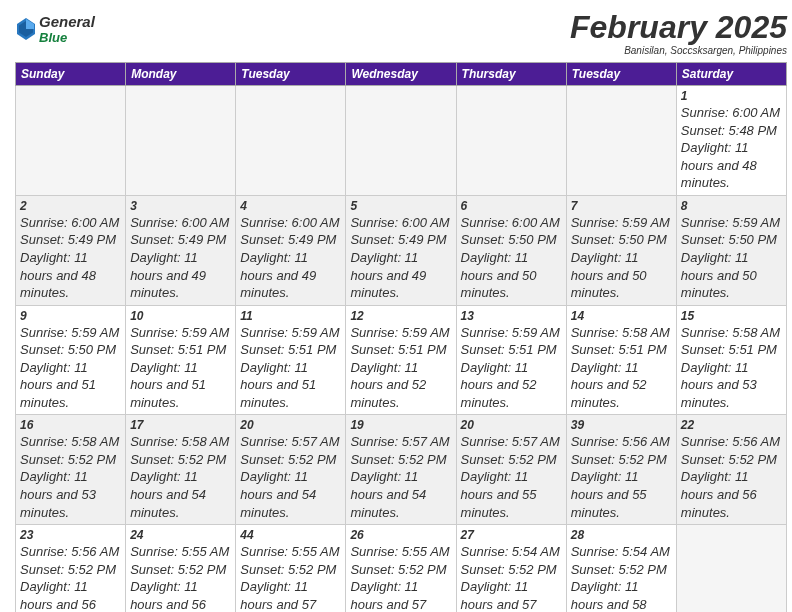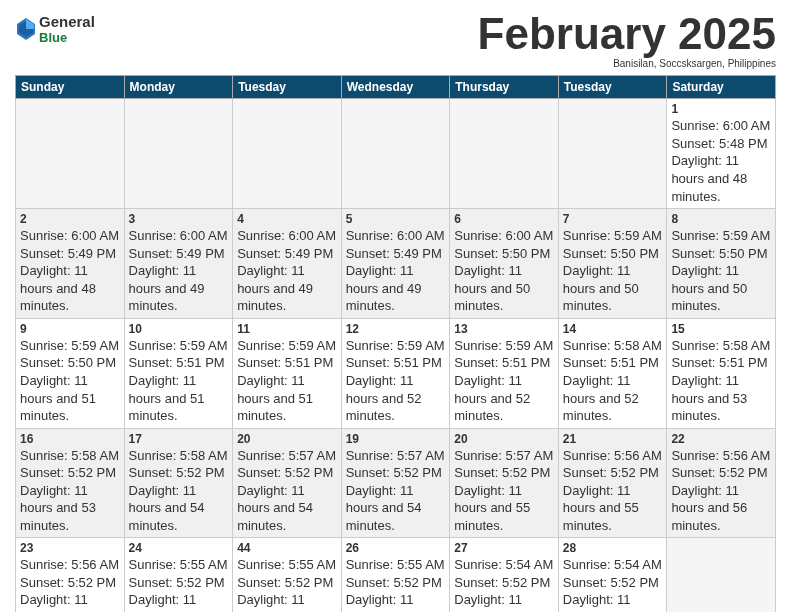--- a/index.html
+++ b/index.html
@@ -6,21 +6,22 @@
     body {
       font-family: Arial, sans-serif;
       background: #fff;
       width: 792px;
       height: 612px;
       overflow: hidden;
     }
     .page {
       width: 792px;
       height: 461px;
-      padding: 10px 16px 10px 15px;
+      padding: 10px 5px 10px 15px;
+      font-style: italic;
     }
     .header-area {
       display: flex;
       justify-content: space-between;
       align-items: flex-start;
       margin-bottom: 6px;
     }
     .logo {
       display: flex;
       align-items: center;
@@ -44,36 +45,36 @@
     .logo-icon {
       width: 18px;
       height: 22px;
       margin-left: 2px;
       margin-right: 4px;
     }
     .title-area {
       text-align: right;
     }
     .month-title {
-      font-size: 44px;
+      font-size: 32px;
       font-weight: bold;
       color: #333;
       line-height: 1.1;
     }
     .location-title {
       font-size: 10px;
       color: #333;
     }
     .calendar {
       width: 100%;
       border-collapse: collapse;
       table-layout: fixed;
     }
     .calendar th {
-      background: #0c4a6e;
+      background: #4c1d95;
       color: #fff;
       text-align: left;
       padding: 4px 5px;
       font-size: 12px;
       border: 1px solid #aaa;
     }
     .calendar td {
       border: 1px solid #ccc;
       vertical-align: top;
       padding: 3px 4px;
@@ -261,21 +262,21 @@
 Sunset: 5:52 PM
 Daylight: 11 hours and 54 minutes.</div>
           </td>
           <td>
             <span class="day-num">20</span>
             <div class="day-info" style="white-space: pre-line;">Sunrise: 5:57 AM
 Sunset: 5:52 PM
 Daylight: 11 hours and 55 minutes.</div>
           </td>
           <td>
-            <span class="day-num">21</span>
+            <span class="day-num">39</span>
             <div class="day-info" style="white-space: pre-line;">Sunrise: 5:56 AM
 Sunset: 5:52 PM
 Daylight: 11 hours and 55 minutes.</div>
           </td>
           <td>
             <span class="day-num">22</span>
             <div class="day-info" style="white-space: pre-line;">Sunrise: 5:56 AM
 Sunset: 5:52 PM
 Daylight: 11 hours and 56 minutes.</div>
           </td>

